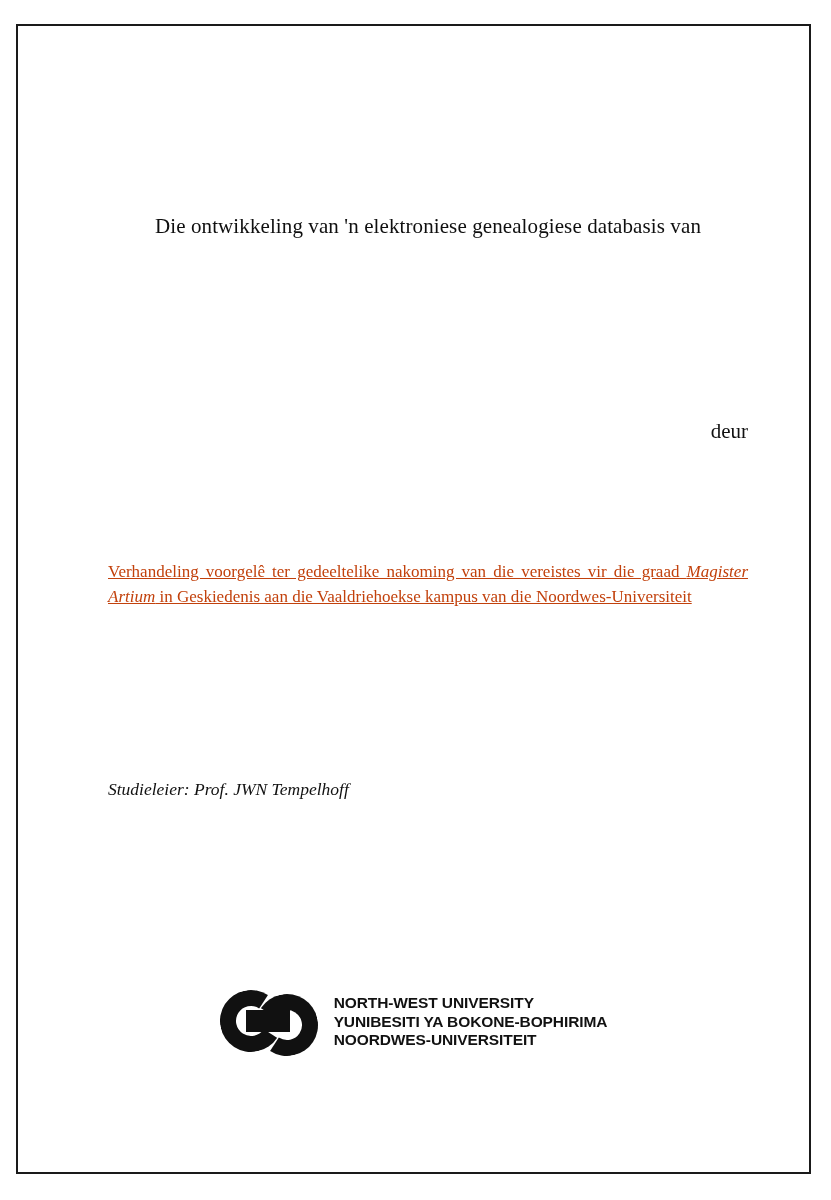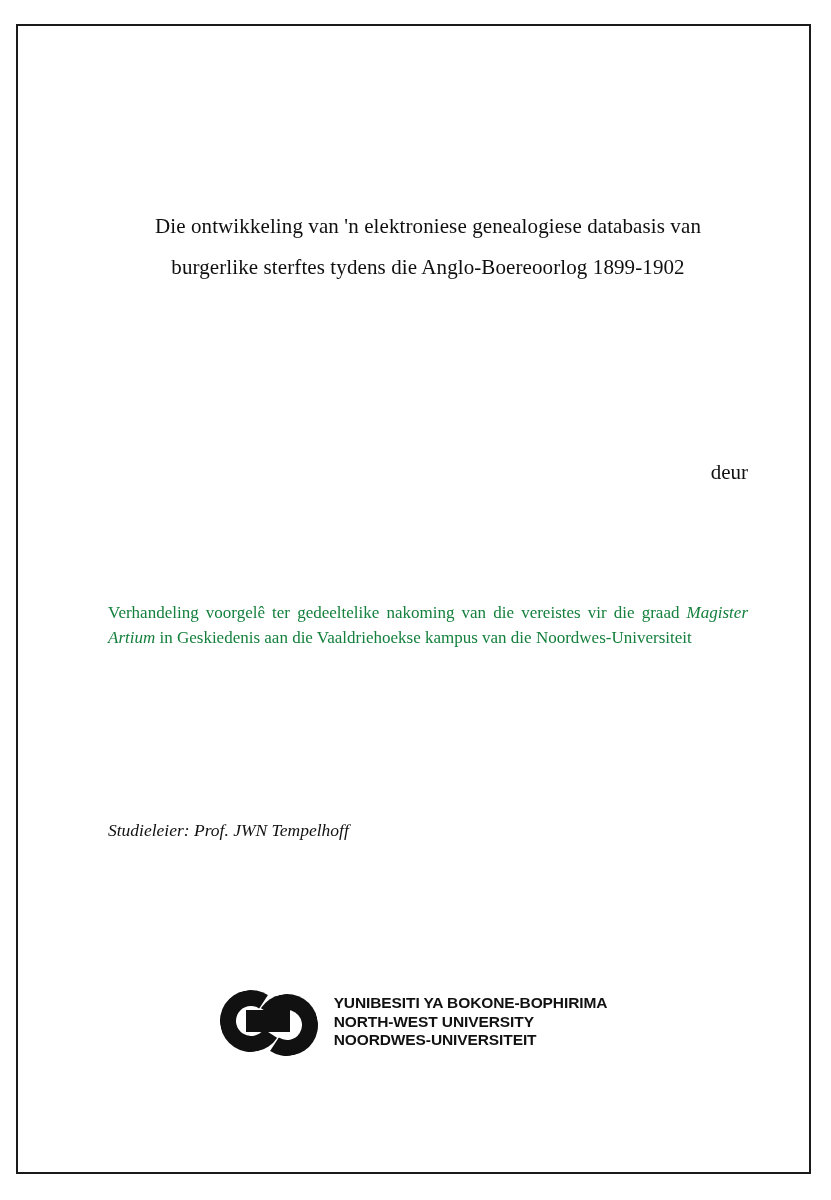--- a/index.html
+++ b/index.html
@@ -55,21 +55,22 @@
   }
   .author {
     margin-top: 62px;
     text-align: center;
     font-size: 20px;
   }
   .abstract-block {
     margin-top: 116px;
     font-size: 17px;
     line-height: 1.47;
-    color: #15803d;
+    color: #c2410c;
+    text-decoration: underline;
   }
   .justified {
     text-align: justify;
     text-justify: inter-word;
   }
   .abstract-block .ital {
     font-style: italic;
   }
   .supervisor-block {
     margin-top: 166px;
@@ -147,21 +148,20 @@
 </head>
 <body>
 
 <div class="page">
   <div class="scan-frame">
 
     <div class="content">
 
       <div class="title">
         <span class="title-line">Die ontwikkeling van 'n elektroniese genealogiese databasis van</span>
-        <span class="title-line">burgerlike sterftes tydens die Anglo-Boereoorlog 1899-1902</span>
       </div>
 
       <div class="deur">deur</div>
 
 
       <div class="abstract-block justified">
         <span>Verhandeling voorgelê ter gedeeltelike nakoming van die vereistes vir die graad </span><span class="ital">Magister Artium</span><span> in Geskiedenis aan die Vaaldriehoekse kampus van die Noordwes-Universiteit</span>
       </div>
 
       <div class="supervisor-block">
@@ -171,21 +171,21 @@
     </div>
 
     <div class="logo-wrap">
       <div class="logo">
         <div class="logo-mark">
           <div class="ring-a"></div>
           <div class="ring-b"></div>
           <div class="bar"></div>
         </div>
         <div class="logo-text">
+          <span>NORTH-WEST UNIVERSITY</span>
           <span>YUNIBESITI YA BOKONE-BOPHIRIMA</span>
-          <span>NORTH-WEST UNIVERSITY</span>
           <span>NOORDWES-UNIVERSITEIT</span>
         </div>
       </div>
     </div>
 
   </div>
 </div>
 
 </body></html>

